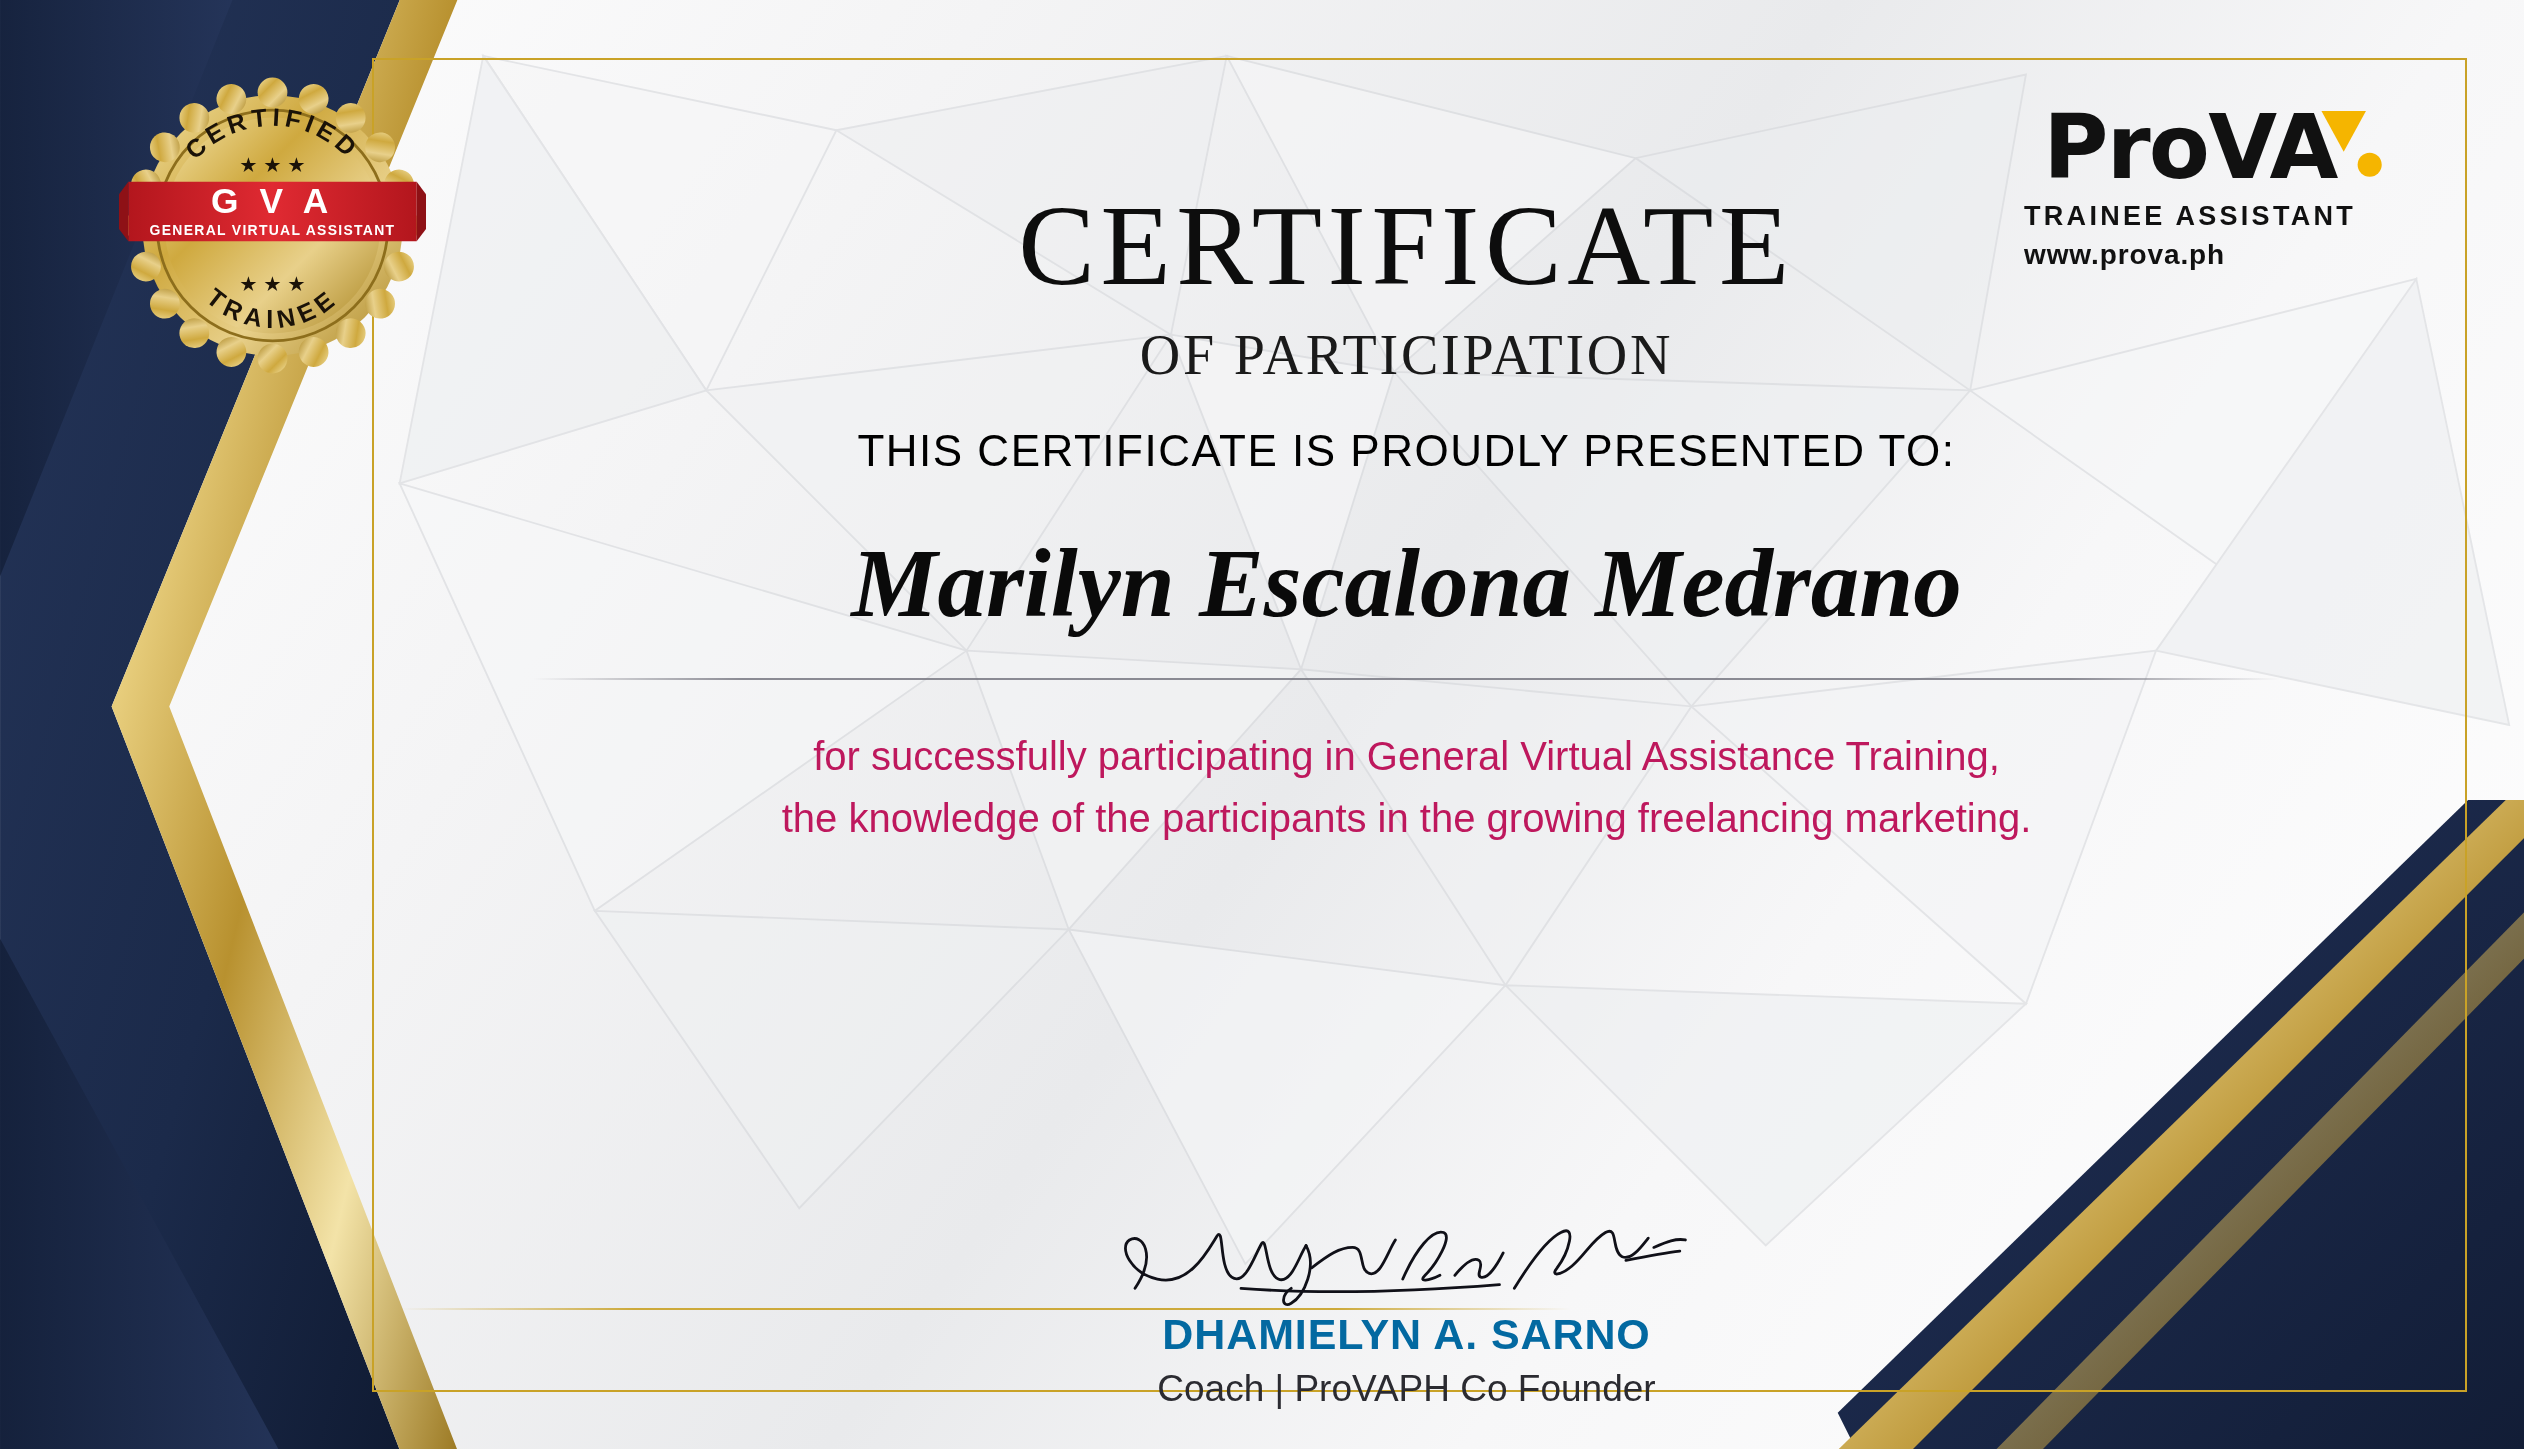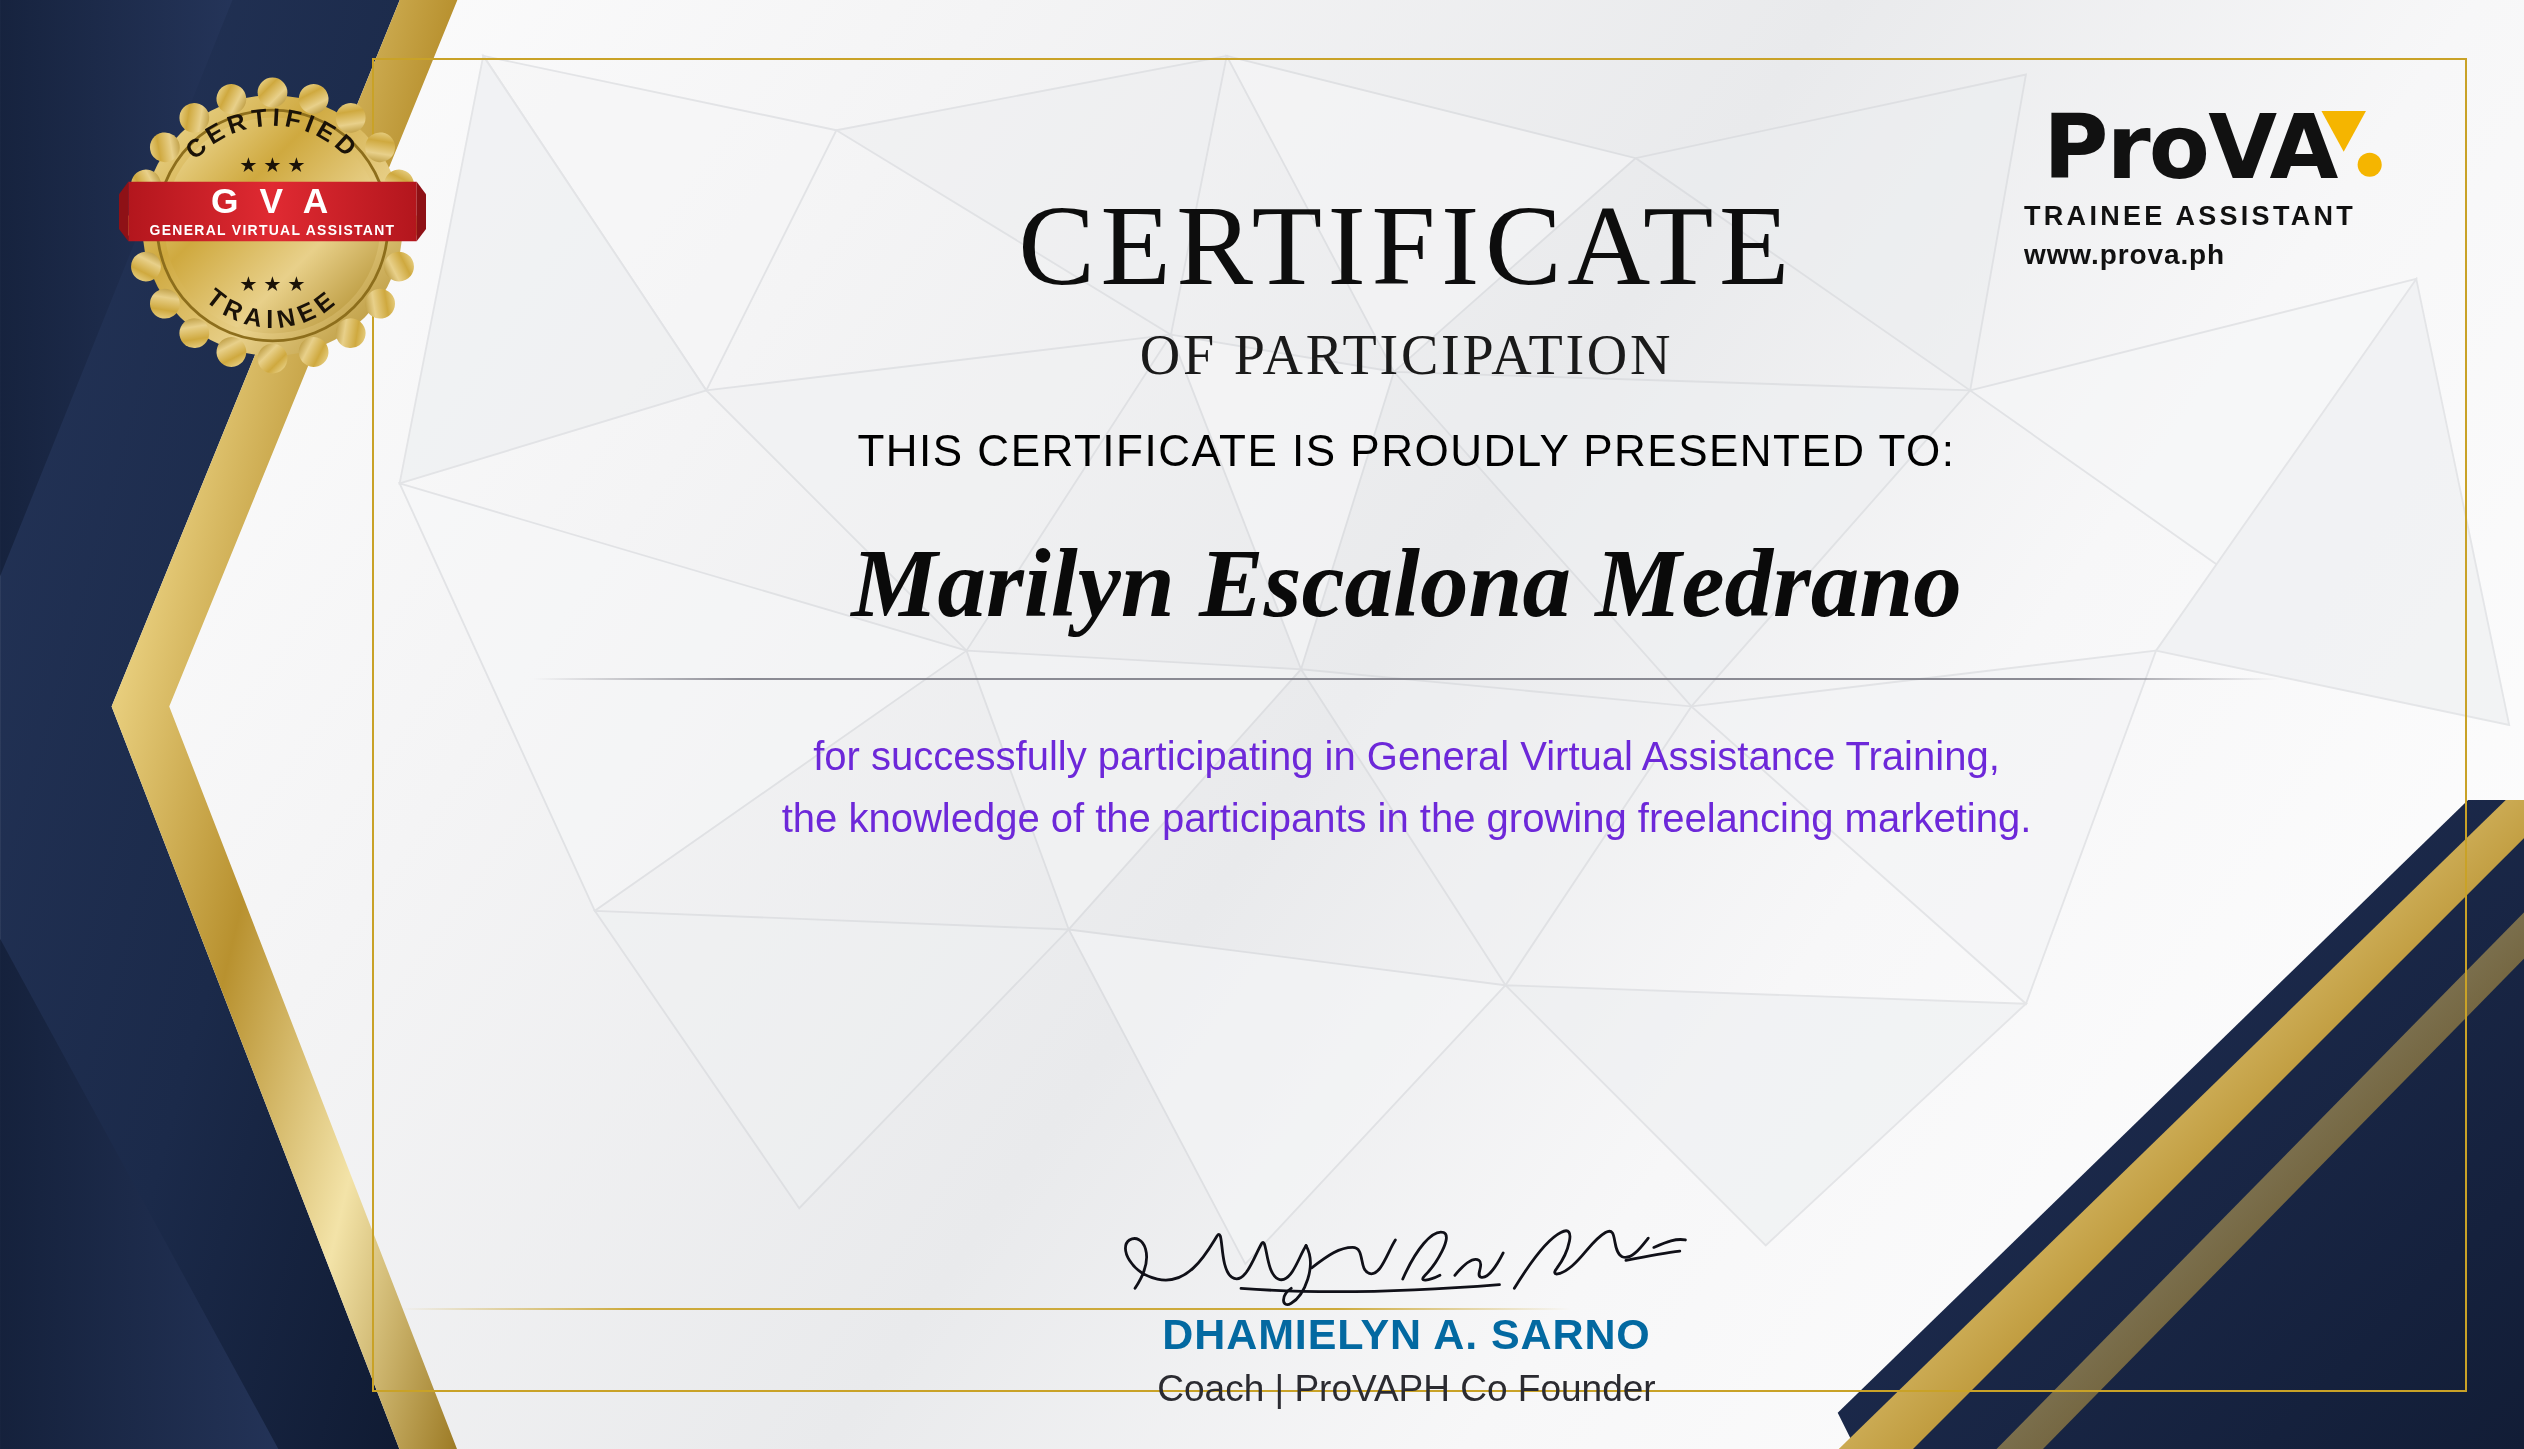--- a/index.html
+++ b/index.html
@@ -147,21 +147,21 @@
   .rule {
     width: 1747px;
     height: 1.9px;
     background: linear-gradient(90deg, rgba(140,140,150,0) 0%, rgba(120,120,130,0.85) 12%, rgba(120,120,130,0.85) 88%, rgba(140,140,150,0) 100%);
     margin: 39px auto 0 auto;
   }
   .body-text {
     font-family: "Liberation Sans", sans-serif;
     font-size: 40px;
     line-height: 1.55;
-    color: #6d28d9;
+    color: #be185d;
     margin-top: 45px;
   }
   .body-text div { white-space: nowrap; }
 
   
   .sig-block {
     position: absolute;
     left: 0; right: 0;
     top: 1013px;
     text-align: center;

